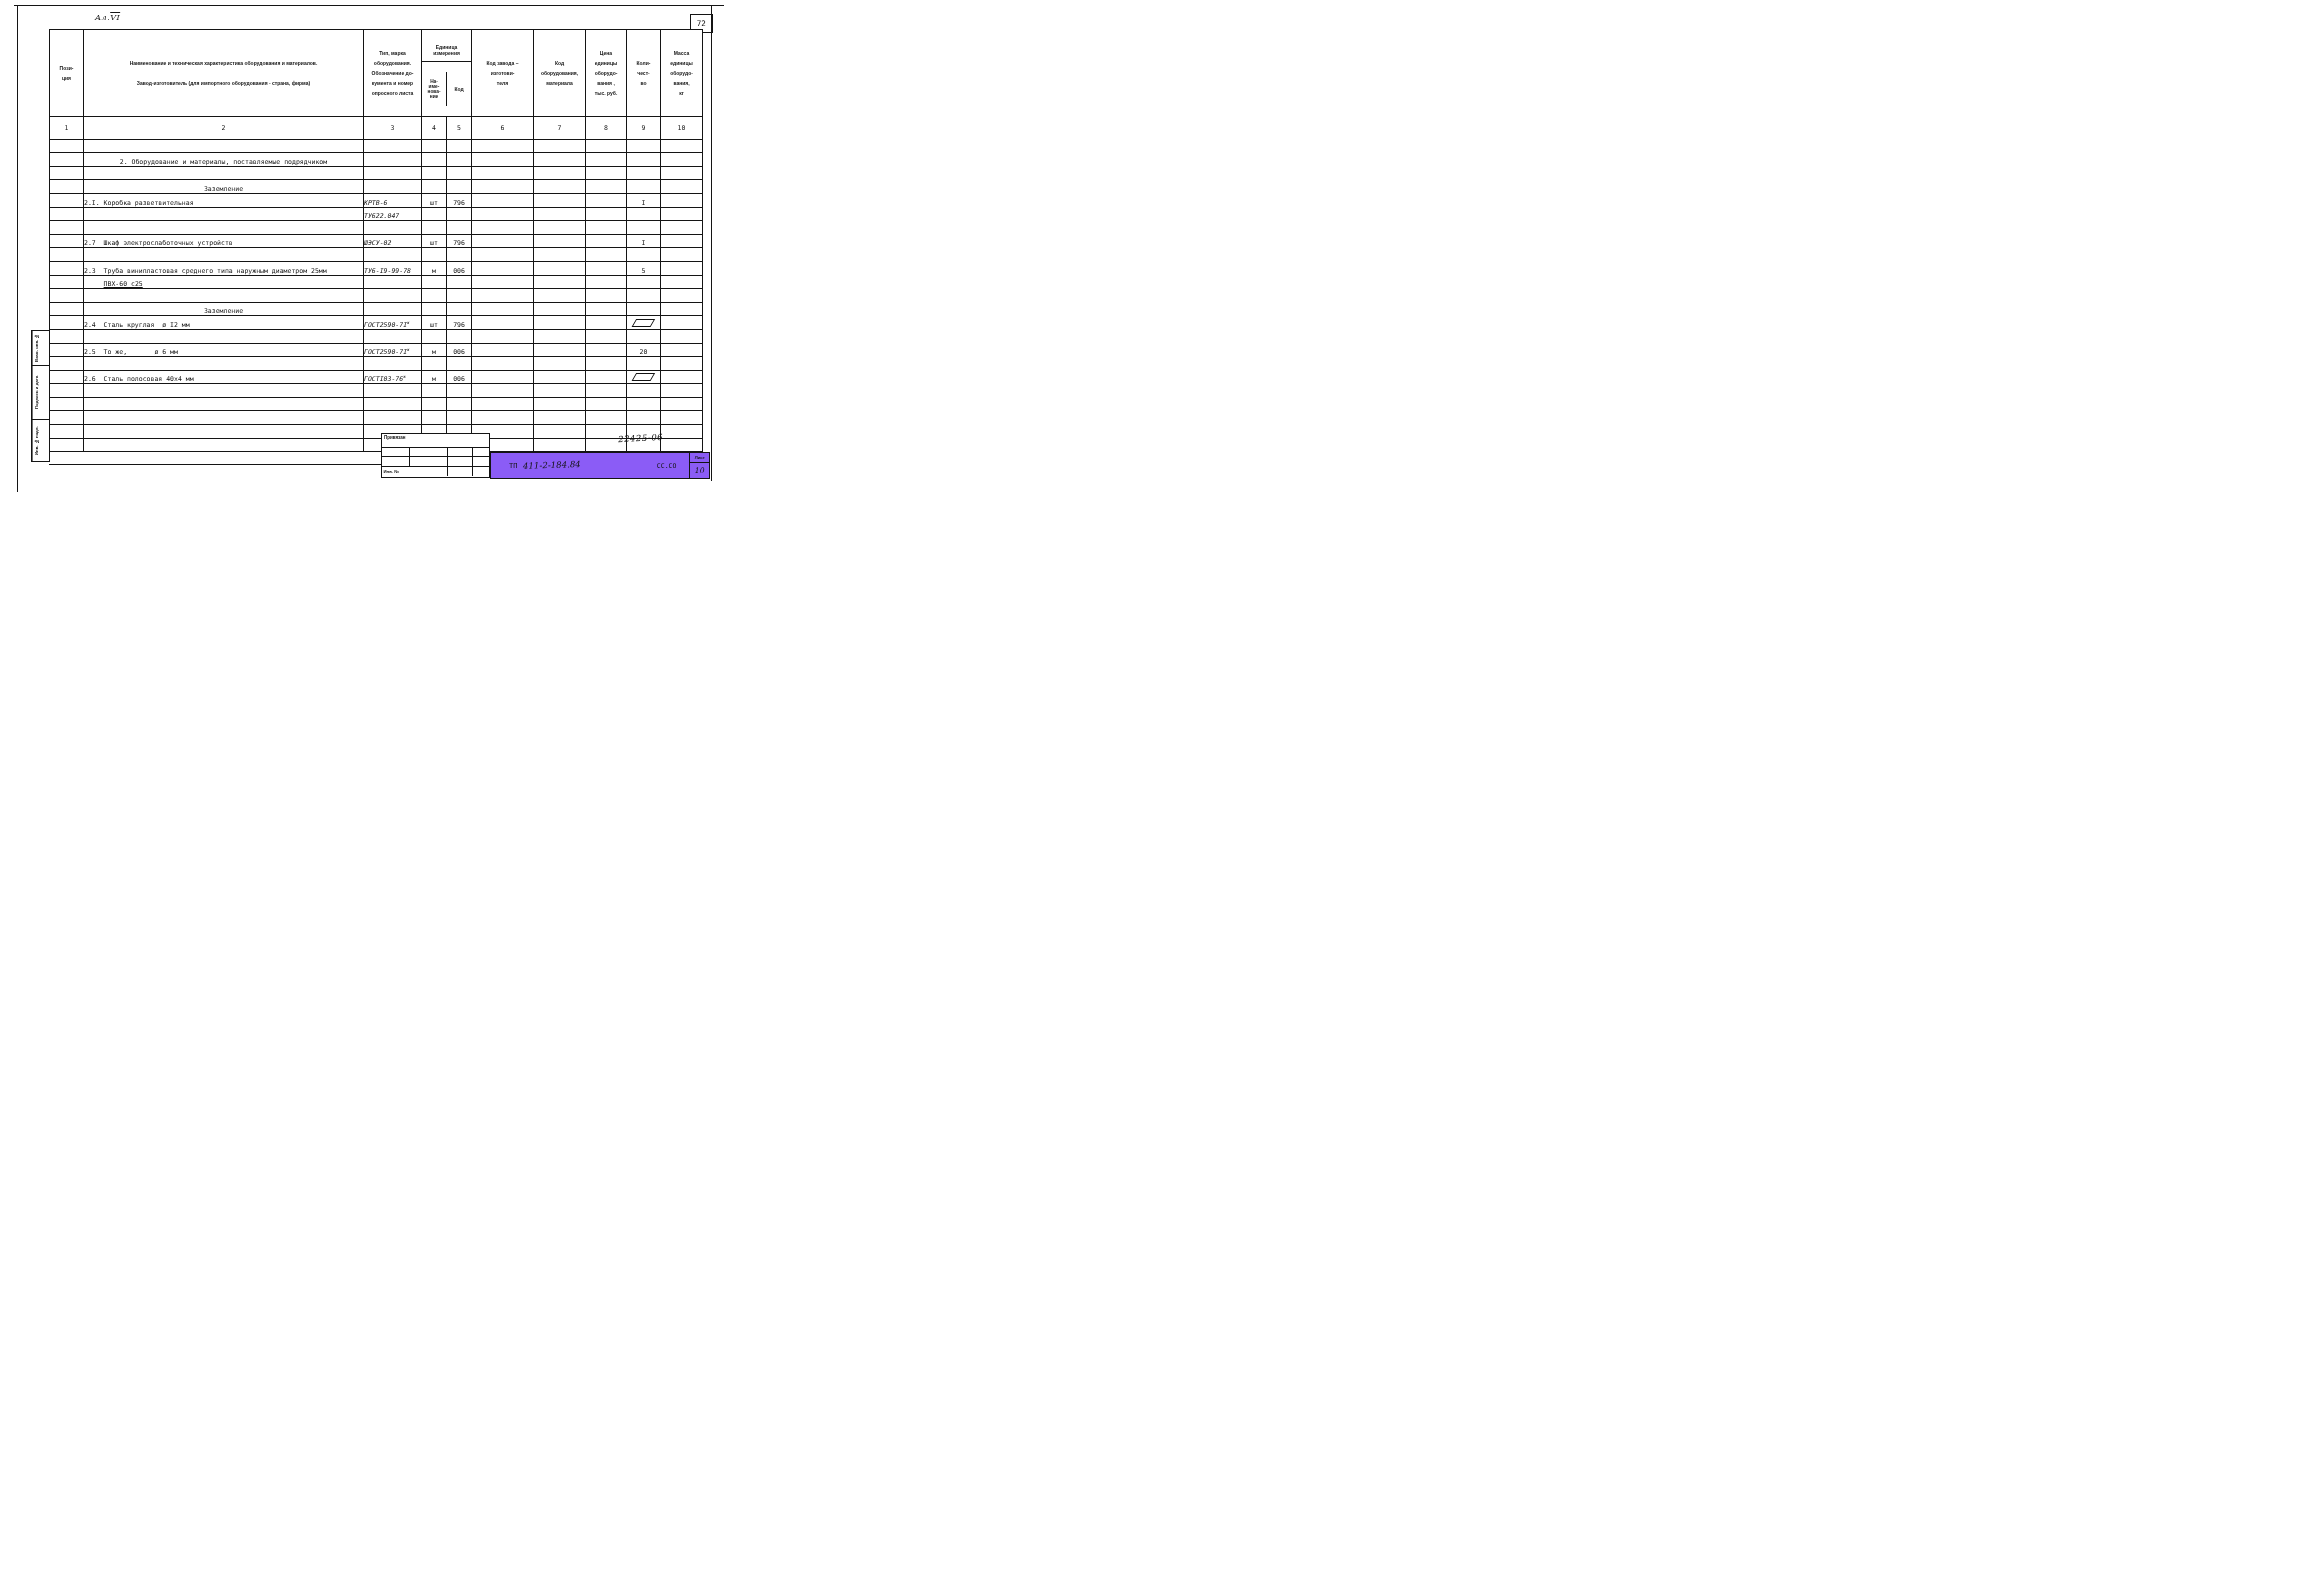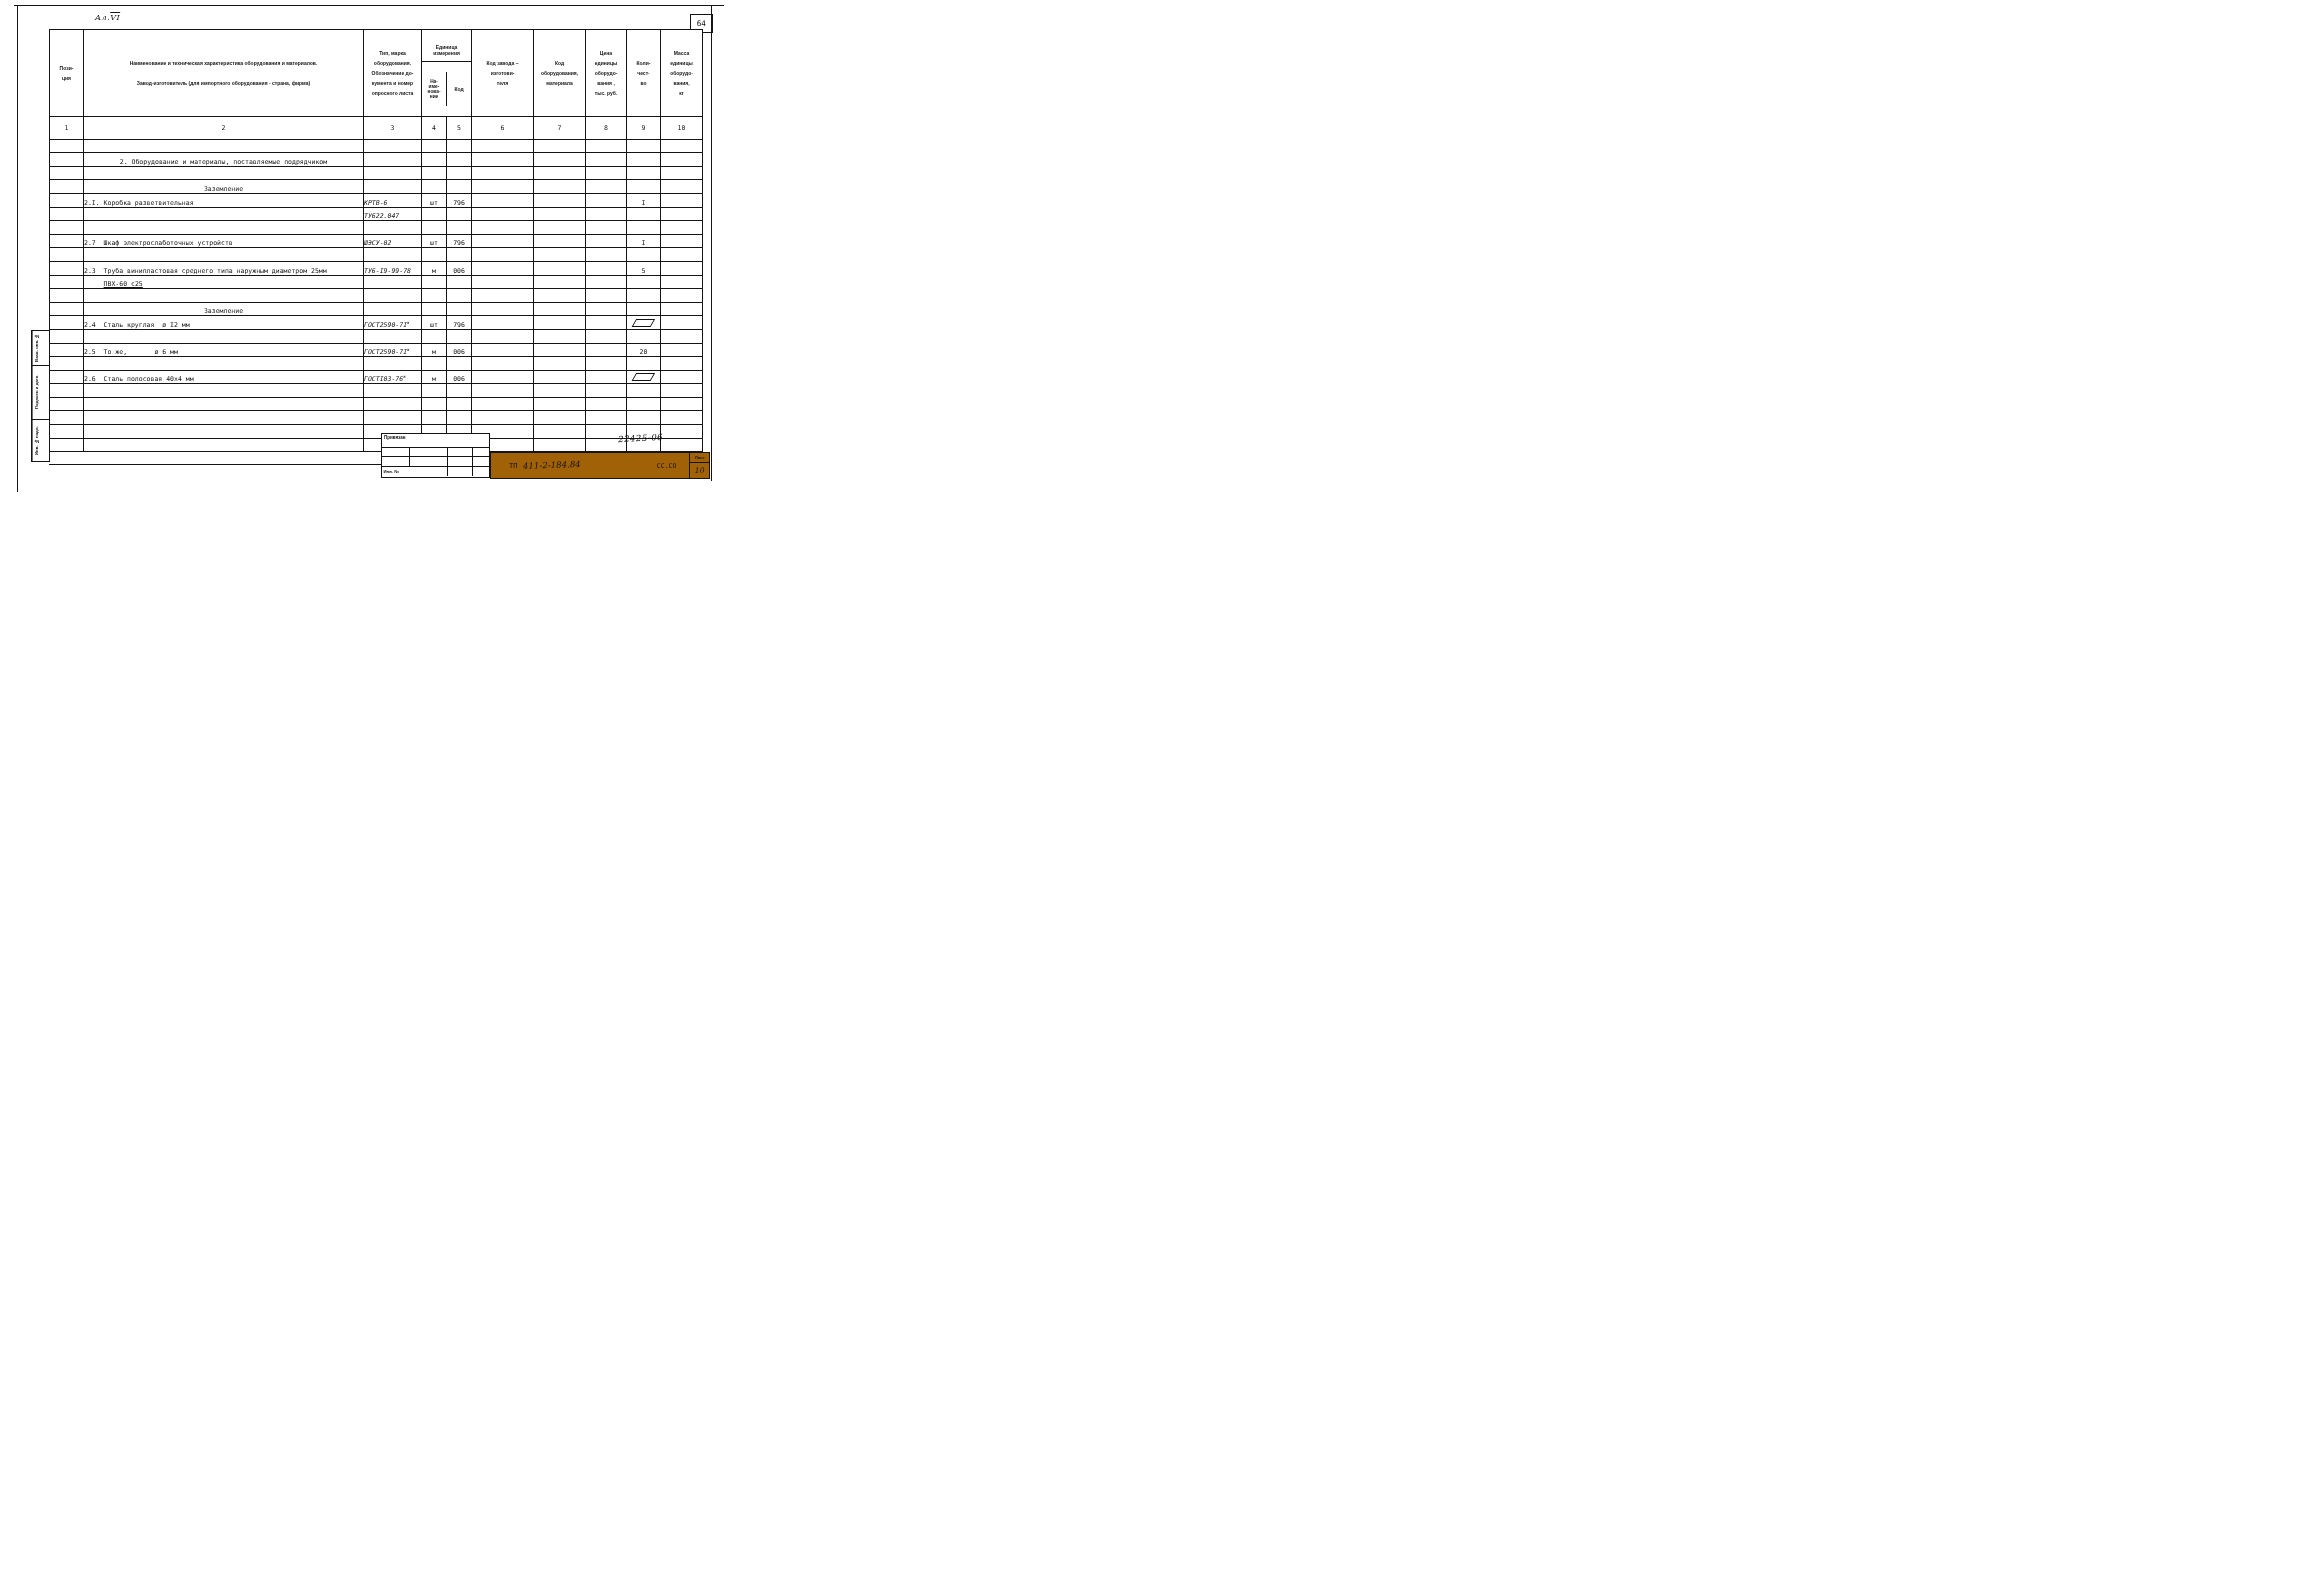--- a/index.html
+++ b/index.html
@@ -54,21 +54,21 @@
   .stamp-head{height:13.6px;border-bottom:1.3px solid #141414;box-sizing:border-box;
               font:bold 4.5px "Liberation Sans",sans-serif;padding:1px 0 0 2px;}
   .sg-row{display:flex;box-sizing:border-box;height:9.6px;border-bottom:1px solid #141414;}
   .sg-row.last{height:9px;border-bottom:none;}
   .sg-cell{border-right:1px solid #141414;box-sizing:border-box;height:100%;}
   .sg-cell.w1{width:28px}.sg-cell.w2{width:38px}.sg-cell.w3{width:25px}.sg-cell.w4{flex:1;border-right:none;}
   .sg-cell.w12{width:66px;display:flex;align-items:center;
                font:bold 4.3px "Liberation Sans",sans-serif;padding-left:1.5px;}
   
   .titlebar{position:absolute;left:490px;top:452px;width:220px;height:27px;border:1.3px solid #141414;
-            box-sizing:border-box;display:flex;background:#a16207;}
+            box-sizing:border-box;display:flex;background:#8b5cf6;}
   .tb-main{flex:1;position:relative;}
   .tb-doc{position:absolute;left:18px;top:7px;display:flex;align-items:baseline;gap:6px;}
   .tb-prefix{font:7px "DejaVu Sans Mono",monospace;}
   .hw{font-family:"DejaVu Serif",serif;font-style:italic;}
   .tb-number{font-size:8.6px;transform:rotate(-2deg);}
   .tb-org{position:absolute;right:13px;top:8.6px;font:6.5px "DejaVu Sans Mono",monospace;margin-left:38px;}
   .tb-list{width:19.6px;border-left:1.3px solid #141414;display:flex;flex-direction:column;box-sizing:border-box;}
   .tb-list-label{height:9px;border-bottom:1px solid #141414;display:flex;align-items:center;justify-content:center;
                  font:bold 4.3px "Liberation Sans",sans-serif;}
   .tb-list-num{flex:1;display:flex;align-items:center;justify-content:center;font-size:7.6px;}
@@ -78,21 +78,21 @@
 <body>
 
 <div class="sheet">
 
   <div class="hline" style="left:13.6px;top:4.5px;width:710px;height:1px;"></div>
   <div class="vline" style="left:16.6px;top:4.5px;width:1px;height:488px;"></div>
   <div class="vline" style="left:711px;top:4.5px;width:1px;height:476px;"></div>
   <div class="hline" style="left:49px;top:464px;width:332px;height:1px;"></div>
 
   <div class="pagenum">
-    <span>64</span>
+    <span>72</span>
   </div>
 
   <div class="sheetref hw"><span>Ал.</span><span class="rom">VI</span></div>
 
   <table class="main">
     <colgroup>
       <col style="width:34px">
         <col style="width:280px">
         <col style="width:58px">
         <col style="width:25px">

